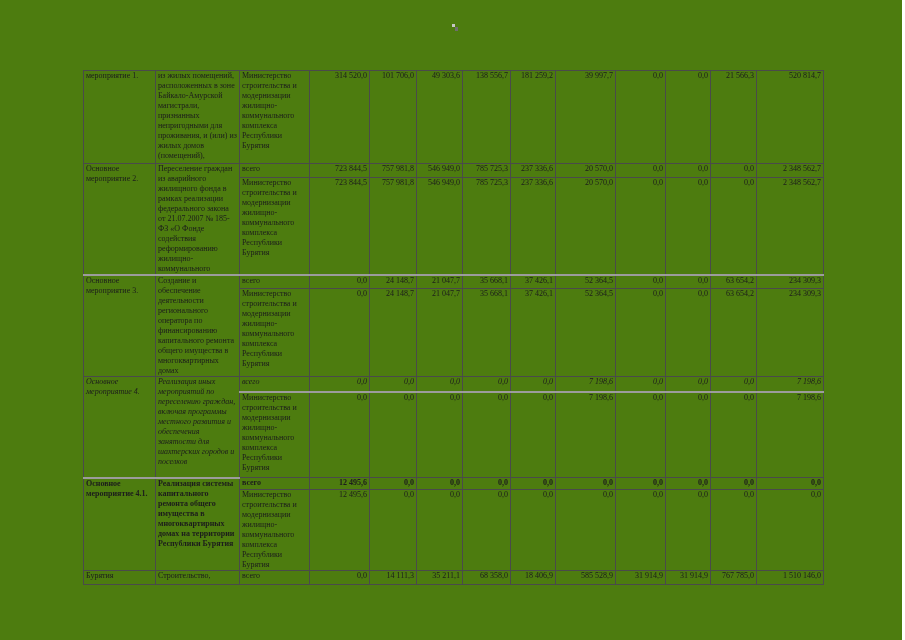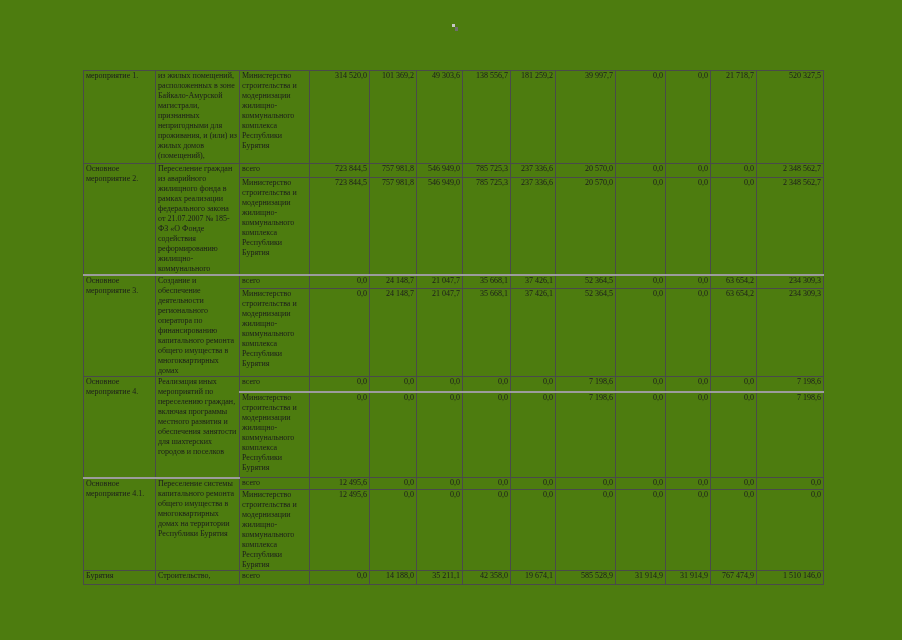--- a/index.html
+++ b/index.html
@@ -47,23 +47,23 @@
   }
   td.num { text-align: right; padding-right: 3px; white-space: nowrap; }
   td.thick-right { border-right: 3px solid #9c9c9c; }
   tr.b2r0 td { border-top: 2px solid #9c9c9c; }
   tr.b3r0 td { border-bottom: 2px solid #9c9c9c; }
   tr.b0r0 { height: 93px; }
   tr.b1r0 { height: 12px; margin-top: 16px; }
   tr.b1r1 { height: 83px; }
   tr.b2r0 { height: 12px; margin-left: 35px; }
   tr.b2r1 { height: 79px; }
-  tr.b3r0 { height: 15px; }
+  tr.b3r0 { height: 15px; font-style: italic; }
   tr.b3r1 { height: 86px; }
-  tr.b4r0 { height: 12px; }
+  tr.b4r0 { height: 12px; font-weight: bold; }
   tr.b4r1 { height: 80px; }
   tr.b5r0 { height: 14px; }
 </style>
 </head>
 <body>
 
 <div class="page">
 
   <span class="page-artifact">
     <span class="sq1"></span>
@@ -85,29 +85,29 @@
       <col style="width:45px">
       <col style="width:46px">
       <col style="width:67px">
     </colgroup>
     <tbody>
         <tr class="b0r0">
           <td rowspan="1">мероприятие 1.</td>
           <td rowspan="1">из жилых помещений, расположенных в зоне Байкало-Амурской магистрали, признанных непригодными для проживания, и (или) из жилых домов (помещений),</td>
           <td>Министерство строительства и модернизации жилищно-коммунального комплекса Республики Бурятия</td>
           <td class="num">314 520,0</td>
-          <td class="num">101 369,2</td>
+          <td class="num">101 706,0</td>
           <td class="num thick-right">49 303,6</td>
           <td class="num">138 556,7</td>
           <td class="num">181 259,2</td>
           <td class="num">39 997,7</td>
           <td class="num">0,0</td>
           <td class="num">0,0</td>
-          <td class="num">21 718,7</td>
-          <td class="num">520 327,5</td>
+          <td class="num">21 566,3</td>
+          <td class="num">520 814,7</td>
         </tr>
         <tr class="b1r0">
           <td rowspan="2">Основное мероприятие 2.</td>
           <td rowspan="2">Переселение граждан из аварийного жилищного фонда в рамках реализации федерального закона от 21.07.2007 № 185-ФЗ «О Фонде содействия реформированию жилищно-коммунального</td>
           <td>всего</td>
           <td class="num">723 844,5</td>
           <td class="num">757 981,8</td>
           <td class="num thick-right">546 949,0</td>
           <td class="num">785 725,3</td>
           <td class="num">237 336,6</td>
@@ -181,21 +181,21 @@
           <td class="num">0,0</td>
           <td class="num">0,0</td>
           <td class="num">7 198,6</td>
           <td class="num">0,0</td>
           <td class="num">0,0</td>
           <td class="num">0,0</td>
           <td class="num">7 198,6</td>
         </tr>
         <tr class="b4r0">
           <td rowspan="2">Основное мероприятие 4.1.</td>
-          <td rowspan="2">Переселение системы капитального ремонта общего имущества в многоквартирных домах на территории Республики Бурятия</td>
+          <td rowspan="2">Реализация системы капитального ремонта общего имущества в многоквартирных домах на территории Республики Бурятия</td>
           <td>всего</td>
           <td class="num">12 495,6</td>
           <td class="num">0,0</td>
           <td class="num thick-right">0,0</td>
           <td class="num">0,0</td>
           <td class="num">0,0</td>
           <td class="num">0,0</td>
           <td class="num">0,0</td>
           <td class="num">0,0</td>
           <td class="num">0,0</td>
@@ -212,26 +212,26 @@
           <td class="num">0,0</td>
           <td class="num">0,0</td>
           <td class="num">0,0</td>
           <td class="num">0,0</td>
         </tr>
         <tr class="b5r0">
           <td rowspan="1">Бурятия</td>
           <td rowspan="1">Строительство,</td>
           <td>всего</td>
           <td class="num">0,0</td>
-          <td class="num">14 188,0</td>
+          <td class="num">14 111,3</td>
           <td class="num thick-right">35 211,1</td>
-          <td class="num">42 358,0</td>
-          <td class="num">19 674,1</td>
+          <td class="num">68 358,0</td>
+          <td class="num">18 406,9</td>
           <td class="num">585 528,9</td>
           <td class="num">31 914,9</td>
           <td class="num">31 914,9</td>
-          <td class="num">767 474,9</td>
+          <td class="num">767 785,0</td>
           <td class="num">1 510 146,0</td>
         </tr>
       </tbody>
   </table>
 
 </div>
 
 </body></html>

